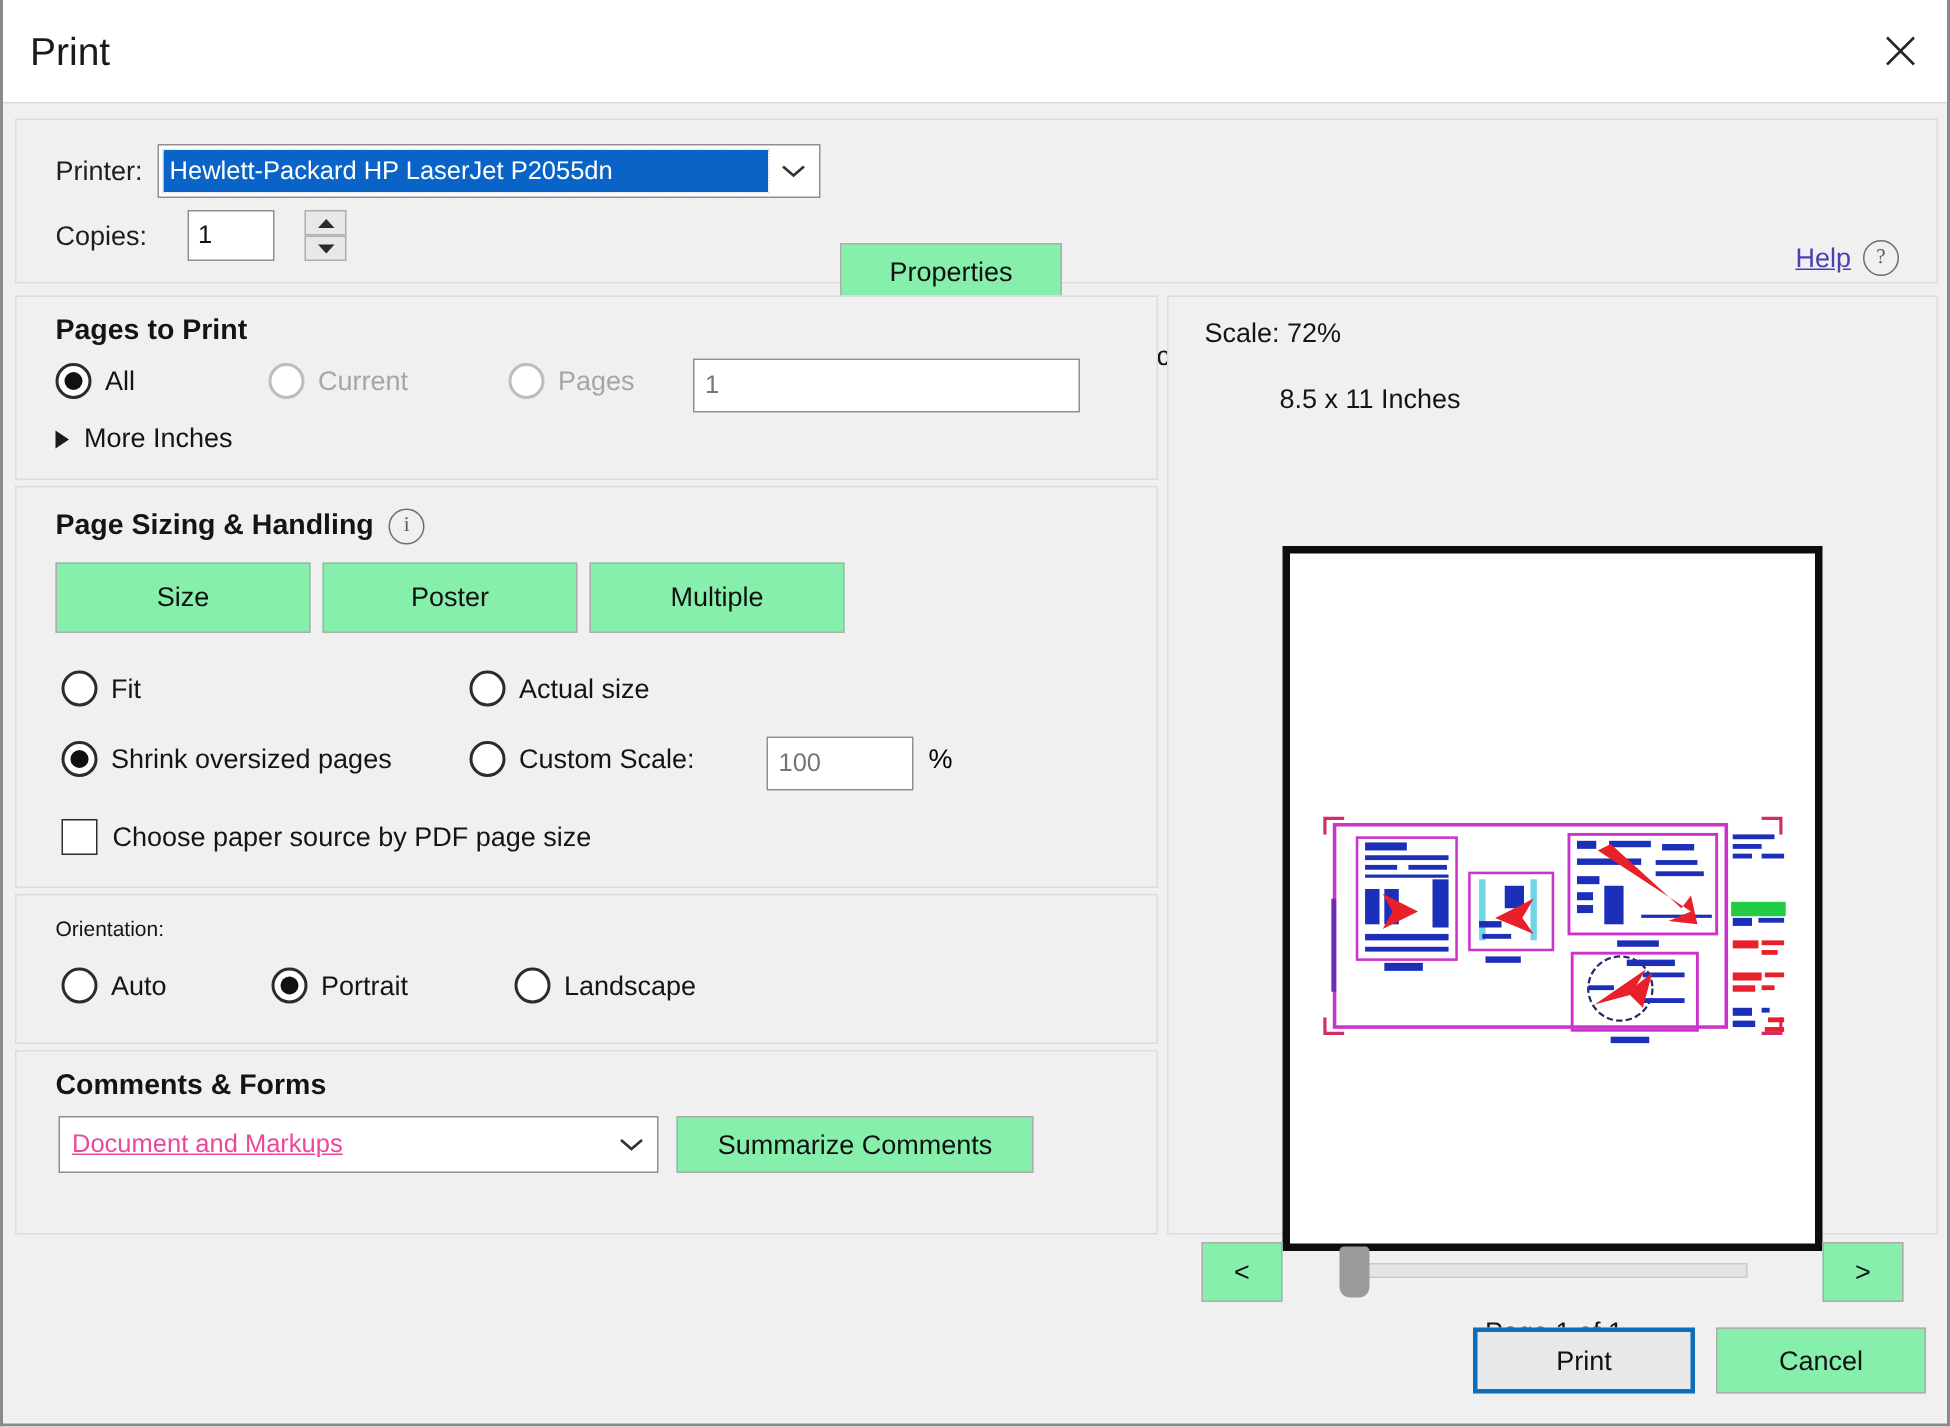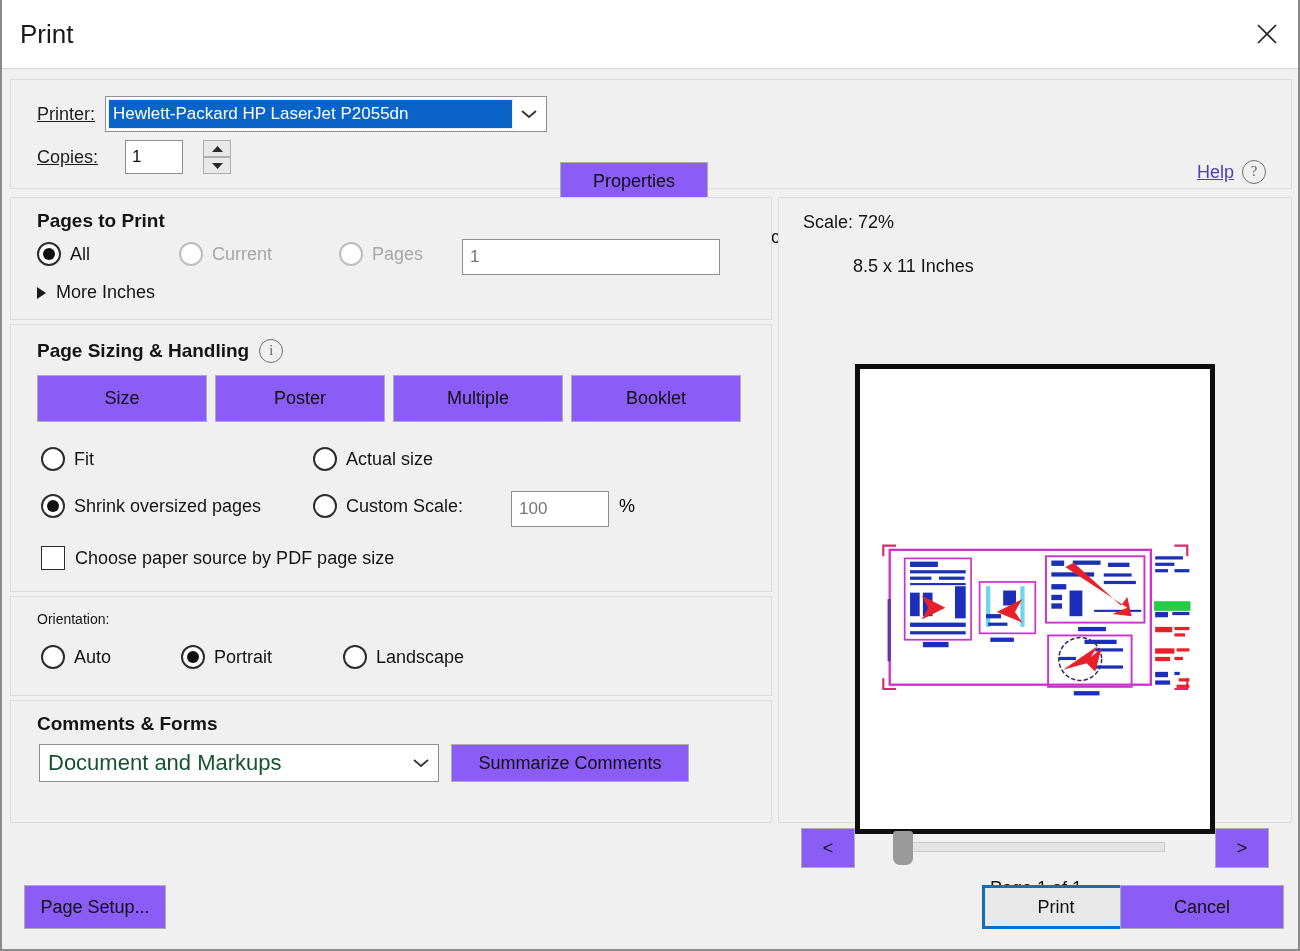--- a/index.html
+++ b/index.html
@@ -35,40 +35,40 @@
   }
   .close-btn svg{display:block;}
   
   .content{position:absolute;top:69px;left:0;right:0;bottom:0;}
   
   .printer-band{
     position:absolute;left:8px;top:10px;width:1282px;height:110px;
     border:1px solid #dcdcdc;background:#f0f0f0;box-sizing:border-box;
   }
   .row-printer{position:absolute;left:26px;top:16px;display:flex;align-items:center;}
-  .lbl{font-size:18px;color:#1d1d1d;text-decoration:underline;}
+  .lbl{font-size:18px;color:#1d1d1d;}
   .combo{
     width:238px;height:34px;border:1px solid #949494;background:#fff;
     box-sizing:border-box;display:flex;align-items:center;position:relative;
   }
   .combo .val{
     flex:1;font-size:17px;padding-left:6px;overflow:hidden;white-space:nowrap;
   }
   .combo .arrow{
     width:34px;height:32px;display:flex;align-items:center;justify-content:center;
     font-size:13px;color:#333;
   }
   #printer-combo{width:442px;height:36px;margin-left:10px;border:1px solid #8f8f8f;background:#fff;}
   #printer-combo .val{
     background:#0a64c8;color:#fff;height:28px;line-height:28px;margin:2px 0 2px 3px;
     padding-left:4px;width:400px;font-size:17px;
     outline:1px dotted #cfe3f7;
   }
   .btn{
-    border:1px solid #adadad;background:#8b5cf6;
+    border:1px solid #adadad;background:#86efac;
     font-size:18px;color:#101010;
     display:flex;align-items:center;justify-content:center;
     box-sizing:border-box;cursor:pointer;
     font-family:"Liberation Sans", sans-serif;
   }
   #properties-btn{position:absolute;left:558px;top:93px;width:148px;height:38px;}
   #advanced-btn{position:absolute;left:716px;top:93px;width:144px;height:38px;}
   .help-wrap{position:absolute;right:32px;top:91px;display:flex;align-items:center;gap:8px;}
   .help-link{color:#4b3fb3;font-size:18px;text-decoration:underline;cursor:pointer;}
   .circ-icon{
@@ -149,21 +149,21 @@
   #pct-sign{position:absolute;left:608px;top:171px;font-size:18px;}
   #paper-source-check{position:absolute;left:30px;top:221px;}
   
   #orient-title{position:absolute;left:26px;top:14px;font-size:14px;color:#141414;}
   #radio-auto{position:absolute;left:30px;top:48px;}
   #radio-portrait{position:absolute;left:170px;top:48px;}
   #radio-landscape{position:absolute;left:332px;top:48px;}
   
   #comments-title{position:absolute;left:26px;top:12px;}
   #comments-combo{position:absolute;left:28px;top:43px;width:400px;height:38px;border:1px solid #8f8f8f;background:#fff;}
-  #comments-combo .val{color:#14532d;font-size:22px;padding-left:8px;}
+  #comments-combo .val{color:#ec4899;font-size:17px;padding-left:8px;text-decoration:underline;}
   #summarize-btn{position:absolute;left:440px;top:43px;width:238px;height:38px;}
   
   #panel-preview{
     position:absolute;left:776px;top:128px;width:514px;height:626px;
     border:1px solid #dcdcdc;background:#f0f0f0;box-sizing:border-box;
   }
   #scale-text{position:absolute;left:24px;top:14px;font-size:18px;color:#141414;}
   #paper-size-text{position:absolute;left:74px;top:58px;font-size:18px;color:#141414;}
   #page-preview{
     position:absolute;left:76px;top:166px;width:360px;height:470px;
@@ -182,21 +182,21 @@
     position:absolute;left:114px;top:633px;width:20px;height:34px;
     background:#9a9a9a;border-radius:3px 3px 7px 7px;cursor:pointer;
   }
   #page-count{position:absolute;left:0;top:680px;width:514px;text-align:center;font-size:18px;color:#141414;}
   
   #page-setup-btn{position:absolute;left:14px;bottom:20px;width:142px;height:44px;}
   #print-btn{
     position:absolute;right:160px;bottom:20px;width:148px;height:44px;
     border:3px solid #0d6ebc;background:#e8e8e8;
   }
-  #cancel-btn{position:absolute;right:6px;bottom:20px;width:164px;height:44px;}
+  #cancel-btn{position:absolute;right:6px;bottom:20px;width:140px;height:44px;}
   .footer-holder{position:absolute;left:8px;right:8px;bottom:0;height:90px;}
 </style>
 </head>
 <body>
 
 <div class="dialog">
 
   <div class="titlebar">
     <div class="title-text">Print</div>
     <div class="close-btn">
@@ -289,21 +289,20 @@
     <div class="panel" id="panel-sizing">
       <div id="sizing-title">
         <span class="sec-title">Page Sizing &amp; Handling</span>
         <span class="circ-icon">i</span>
       </div>
 
       <div class="sizebtns">
         <div class="btn">Size</div>
         <div class="btn">Poster</div>
         <div class="btn">Multiple</div>
-        <div class="btn">Booklet</div>
       </div>
 
       <div class="radio-wrap" id="row-fit">
         <span class="radio"></span>
         <span class="rlabel">Fit</span>
       </div>
       <div class="radio-wrap" id="row-actual">
         <span class="radio"></span>
         <span class="rlabel">Actual size</span>
       </div>
@@ -462,19 +461,18 @@
       </div>
 
       <div class="btn" id="nav-prev">&lt;</div>
       <div class="btn" id="nav-next">&gt;</div>
       <div id="page-slider"></div>
       <div id="slider-handle"></div>
       <div id="page-count">Page 1 of 1</div>
     </div>
 
     <div class="footer-holder">
-      <div class="btn" id="page-setup-btn">Page Setup...</div>
       <div class="btn" id="print-btn">Print</div>
       <div class="btn" id="cancel-btn">Cancel</div>
     </div>
 
   </div>
 </div>
 
 </body></html>

